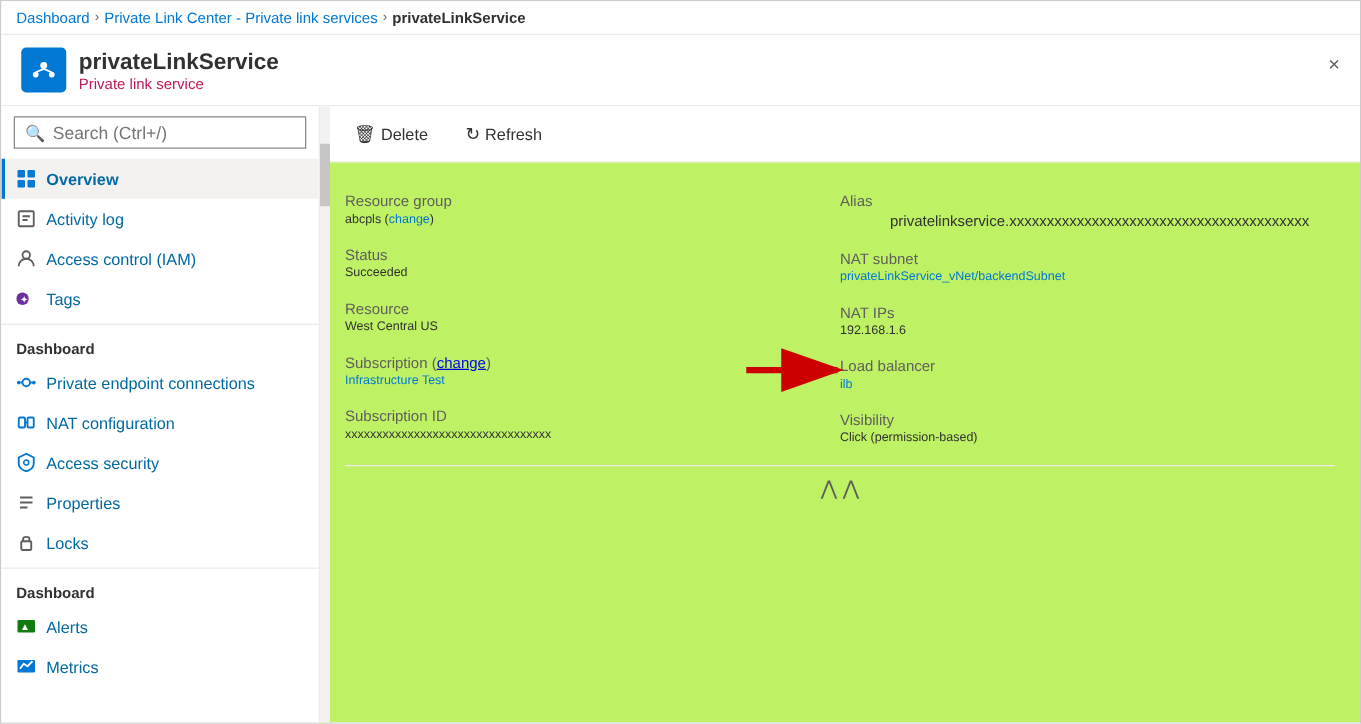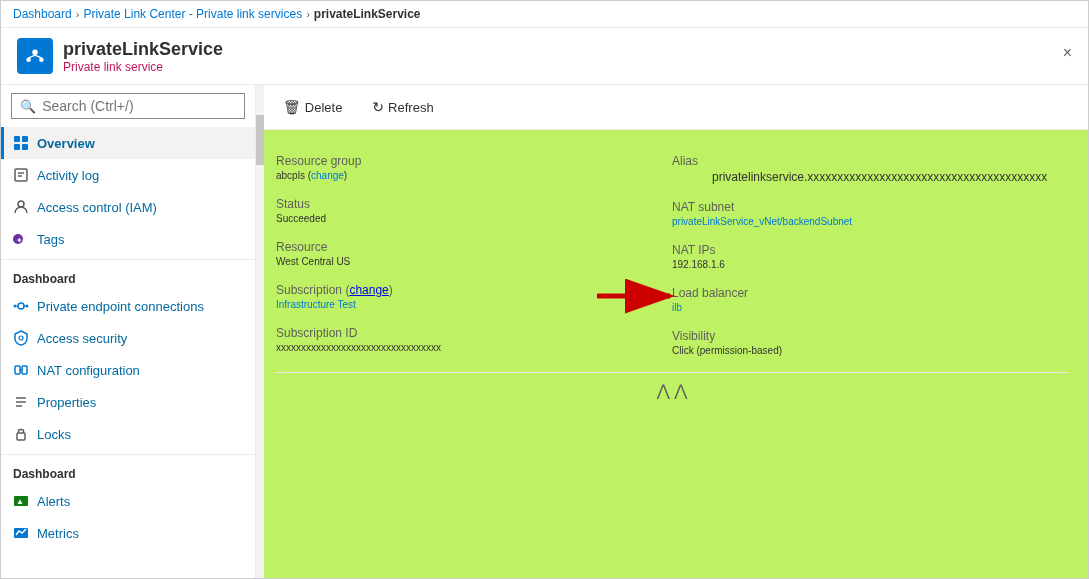--- a/index.html
+++ b/index.html
@@ -152,36 +152,36 @@
               <line x1="3.5" y1="8" x2="5" y2="8" stroke="#0078d4" stroke-width="1.5"></line>
               <line x1="11" y1="8" x2="12.5" y2="8" stroke="#0078d4" stroke-width="1.5"></line>
             </svg>
           </span>
           <span>Private endpoint connections</span>
         </div>
 
         <div class="nav-item">
           <span class="nav-icon">
             <svg width="16" height="16" viewBox="0 0 16 16">
-              <path d="M8 1 L14 4 L14 9 C14 12 11 14.5 8 15 C5 14.5 2 12 2 9 L2 4 Z" fill="none" stroke="#0078d4" stroke-width="1.5"></path>
-              <circle cx="8" cy="8" r="2" fill="none" stroke="#0078d4" stroke-width="1.2"></circle>
-            </svg>
-          </span>
-          <span>Access security</span>
-        </div>
-
-        <div class="nav-item">
-          <span class="nav-icon">
-            <svg width="16" height="16" viewBox="0 0 16 16">
               <rect x="2" y="4" width="5" height="8" rx="1" fill="none" stroke="#0078d4" stroke-width="1.5"></rect>
               <rect x="9" y="4" width="5" height="8" rx="1" fill="none" stroke="#0078d4" stroke-width="1.5"></rect>
               <line x1="7" y1="8" x2="9" y2="8" stroke="#0078d4" stroke-width="1.5"></line>
             </svg>
           </span>
           <span>NAT configuration</span>
+        </div>
+
+        <div class="nav-item">
+          <span class="nav-icon">
+            <svg width="16" height="16" viewBox="0 0 16 16">
+              <path d="M8 1 L14 4 L14 9 C14 12 11 14.5 8 15 C5 14.5 2 12 2 9 L2 4 Z" fill="none" stroke="#0078d4" stroke-width="1.5"></path>
+              <circle cx="8" cy="8" r="2" fill="none" stroke="#0078d4" stroke-width="1.2"></circle>
+            </svg>
+          </span>
+          <span>Access security</span>
         </div>
 
         <div class="nav-item">
           <span class="nav-icon">
             <svg width="16" height="16" viewBox="0 0 16 16">
               <line x1="3" y1="4" x2="13" y2="4" stroke="#605e5c" stroke-width="1.5"></line>
               <line x1="3" y1="8" x2="13" y2="8" stroke="#605e5c" stroke-width="1.5"></line>
               <line x1="3" y1="12" x2="9" y2="12" stroke="#605e5c" stroke-width="1.5"></line>
             </svg>
           </span>

